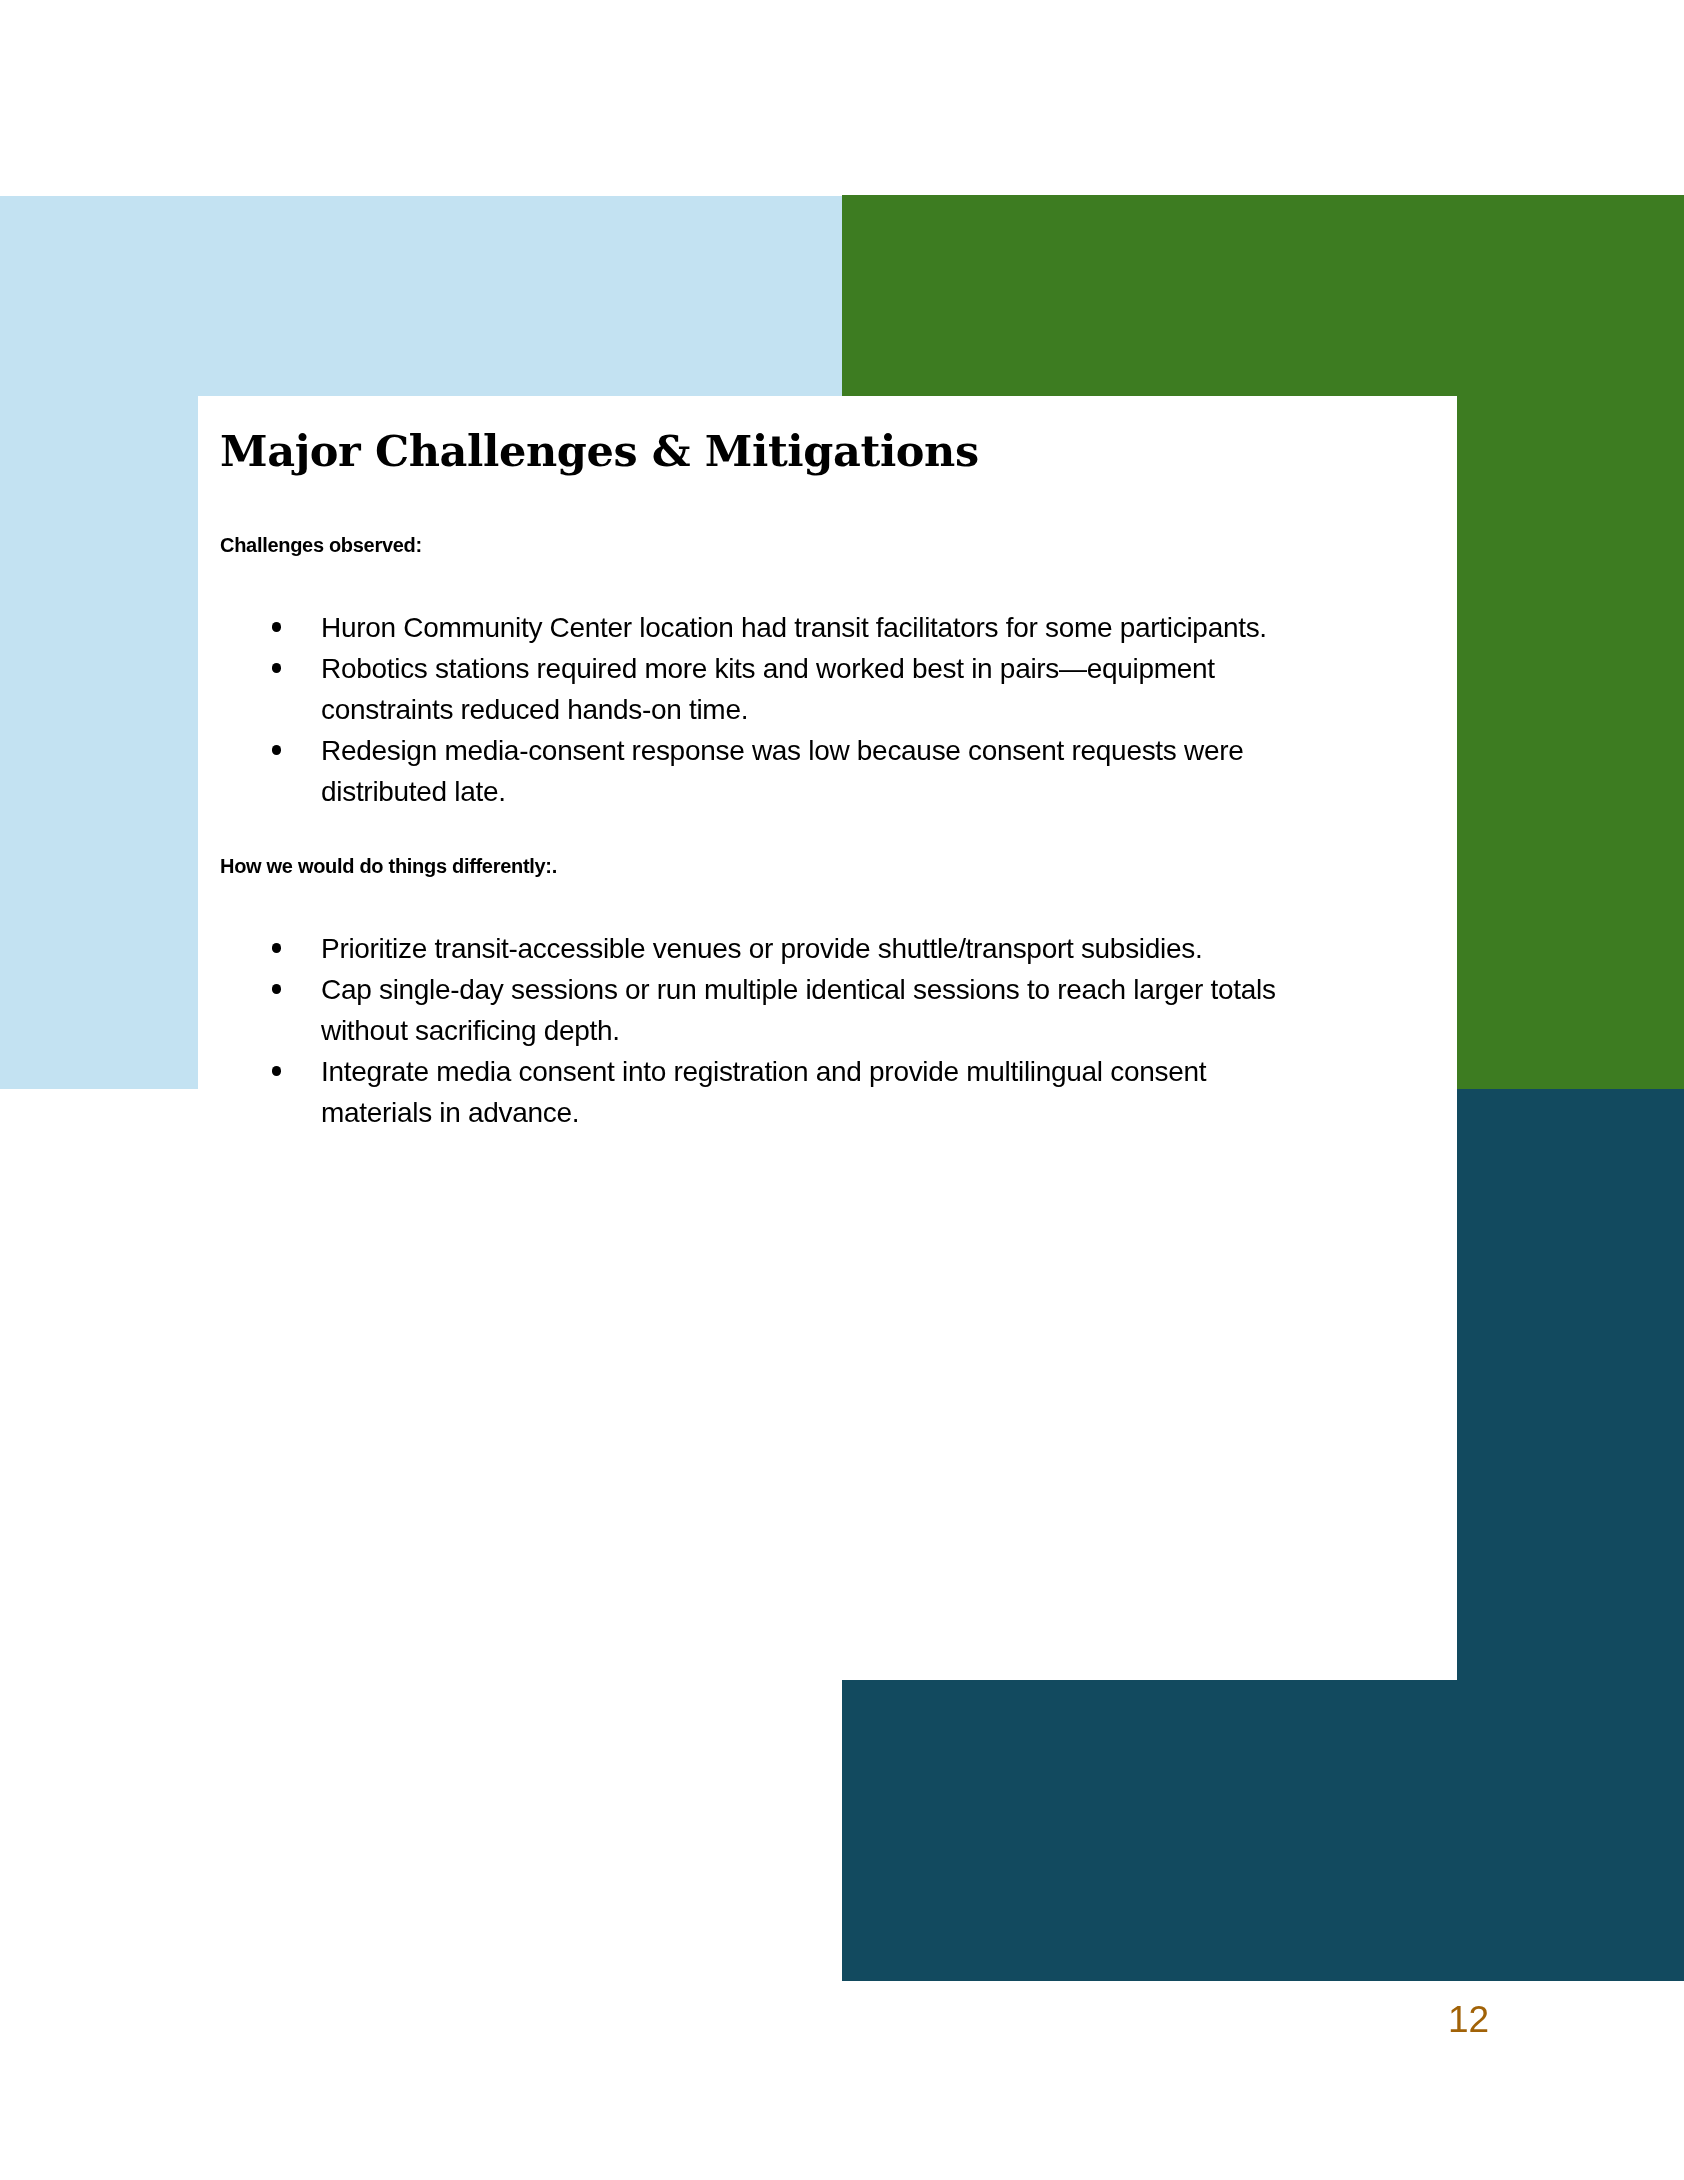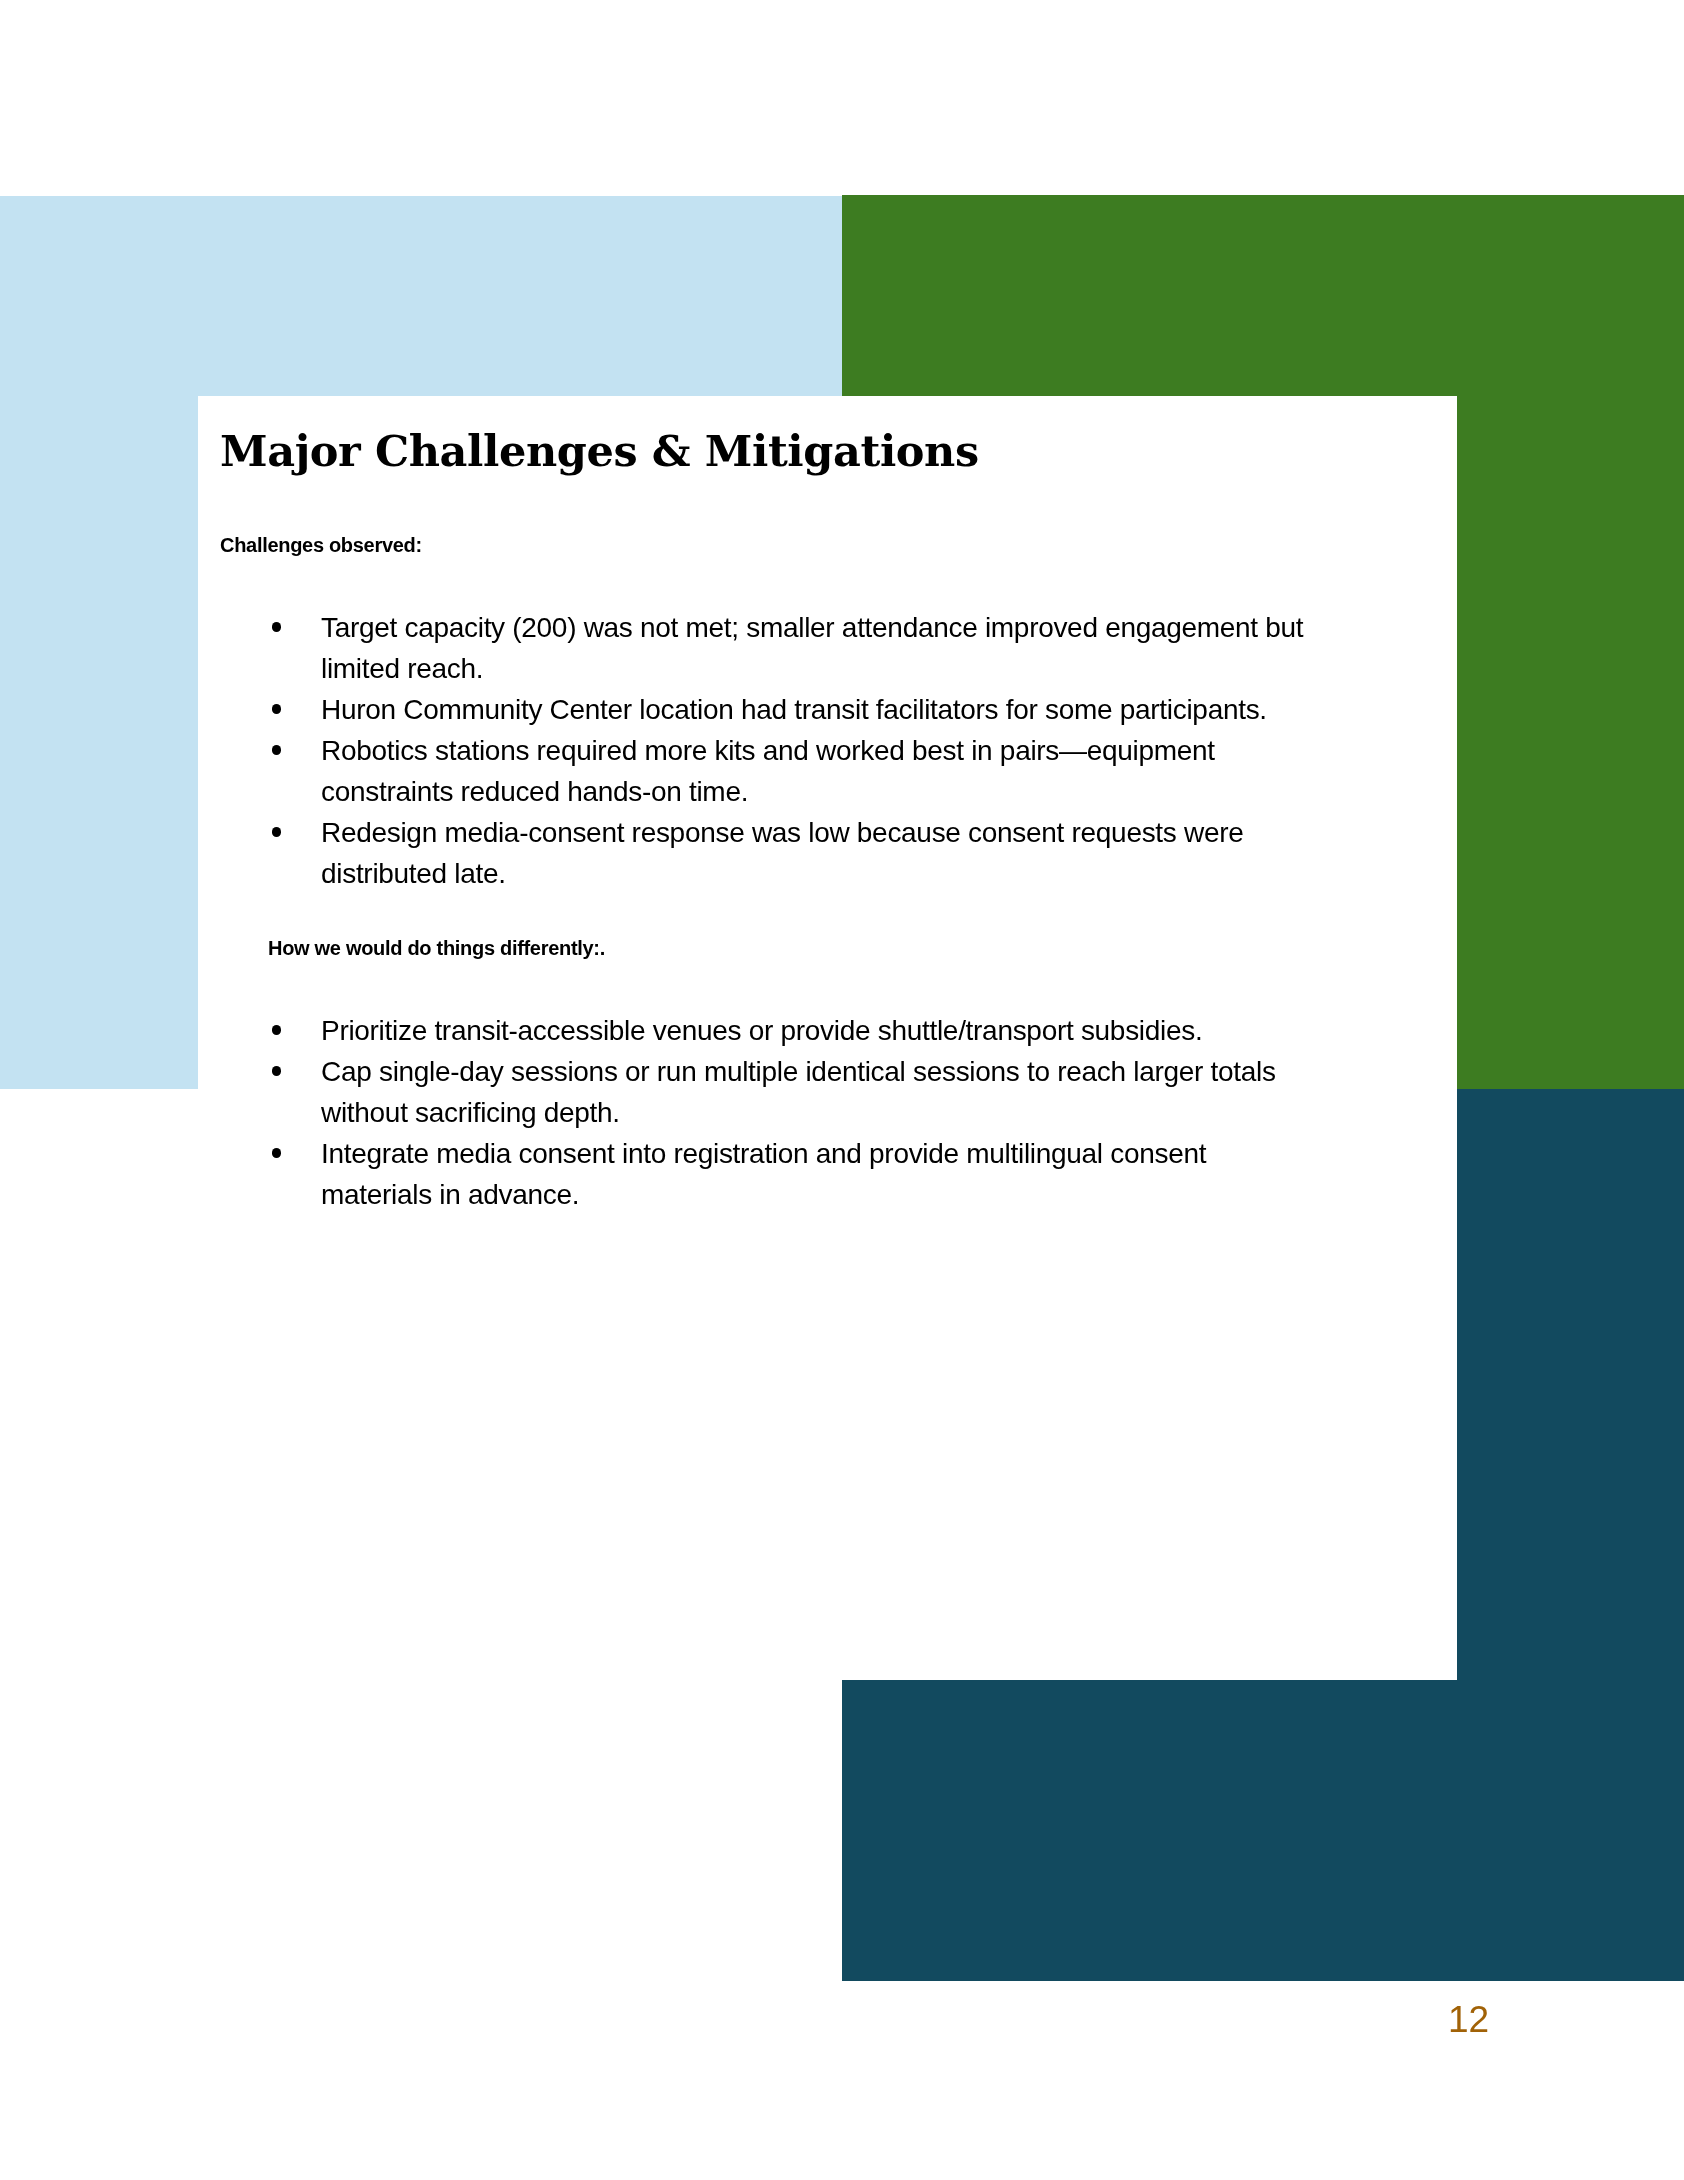--- a/index.html
+++ b/index.html
@@ -62,21 +62,21 @@
     color: #000000;
   }
   .subhead {
     font-weight: 700;
     font-size: 20px;
     line-height: 41px;
     letter-spacing: -0.3px;
     margin: 0;
   }
   .subhead.sh1 { margin-top: 49px; }
-  .subhead.sh2 { margin-top: 34px; margin-left: 48px; }
+  .subhead.sh2 { margin-top: 34px; }
   ul.list {
     margin: 41px 0 0 0;
     padding: 0 0 0 101px;
   }
   ul.list li {
     list-style: none;
     position: relative;
     font-size: 28px;
     line-height: 41px;
     letter-spacing: -0.3px;
@@ -111,22 +111,20 @@
   <div class="rect rect-green"></div>
   <div class="rect rect-teal"></div>
 
   <div class="card">
 
     <h1 class="title">Major Challenges &amp; Mitigations</h1>
 
     <h2 class="subhead sh1">Challenges observed:</h2>
 
     <ul class="list">
-      <li>Target capacity (200) was not met; smaller attendance improved engagement but
-limited reach.</li>
       <li>Huron Community Center location had transit facilitators for some participants.</li>
       <li>Robotics stations required more kits and worked best in pairs—equipment
 constraints reduced hands-on time.</li>
       <li>Redesign media-consent response was low because consent requests were
 distributed late.</li>
     </ul>
 
     <h2 class="subhead sh2">How we would do things differently:.</h2>
 
     <ul class="list">

